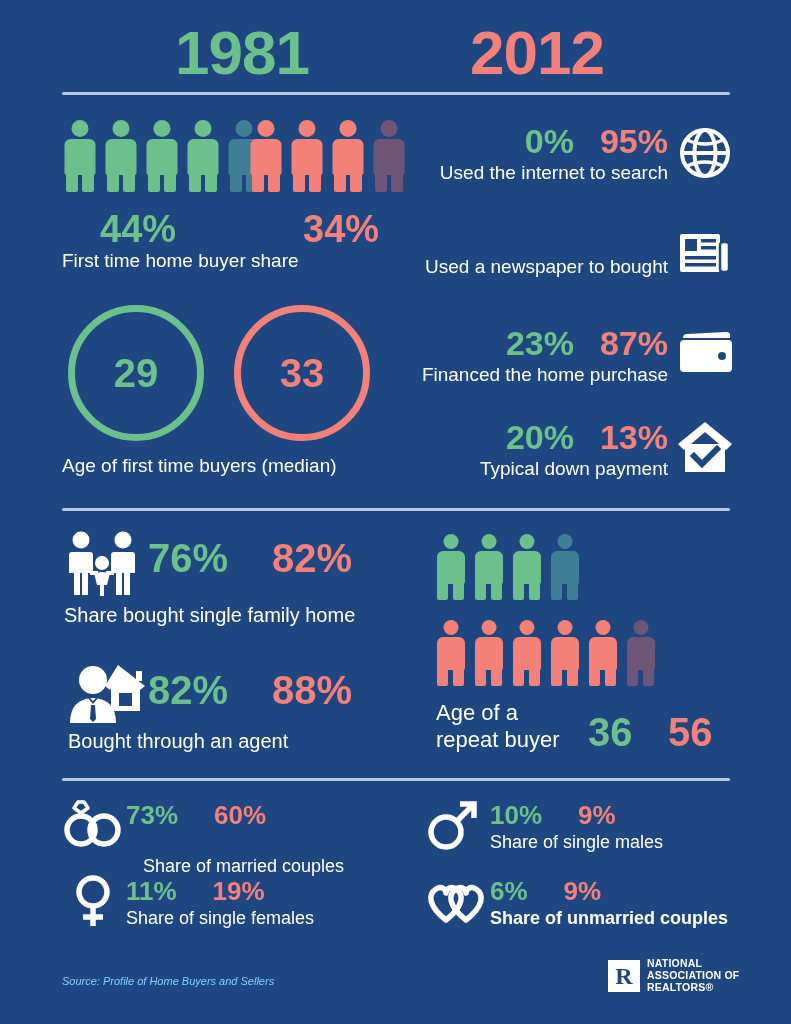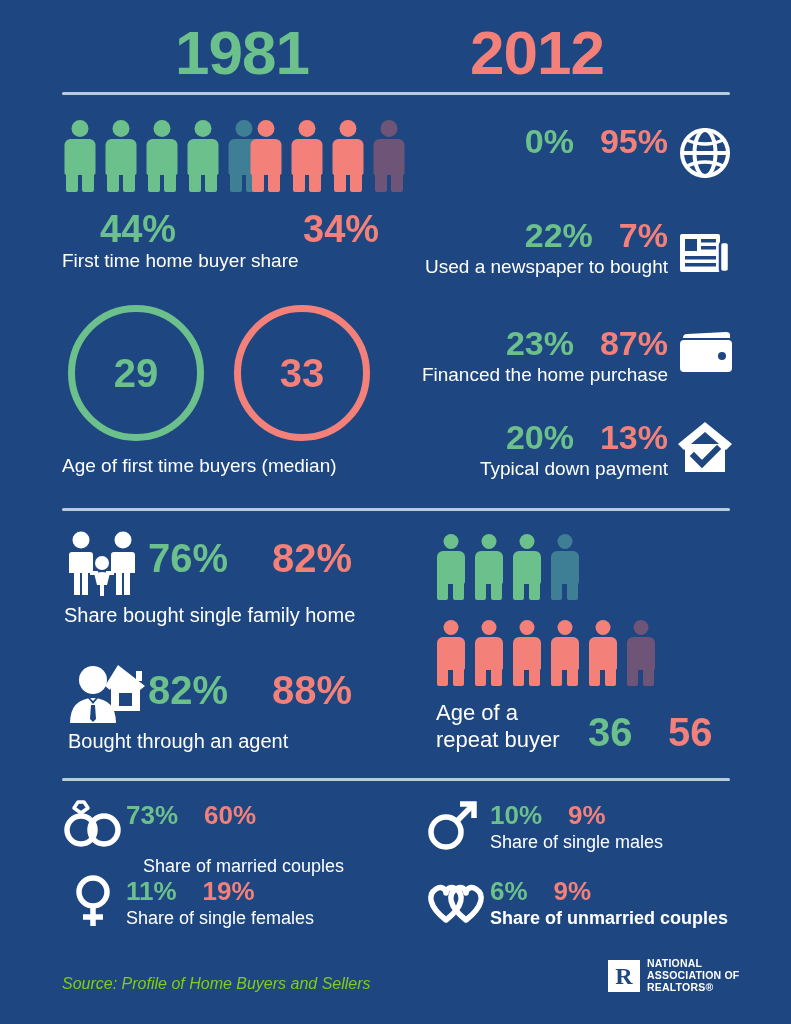--- a/index.html
+++ b/index.html
@@ -83,27 +83,27 @@
   
   .mrow{position:absolute;}
   .mrow .vals{position:absolute;white-space:nowrap;}
   .mrow .vals .pct{font-size:40px;display:inline-block;}
   .mrow .vals .pct + .pct{margin-left:44px;}
 
   
   .brow{position:absolute;}
   .brow .vals{position:absolute;white-space:nowrap;}
   .brow .vals .pct{font-size:26px;display:inline-block;}
-  .brow .vals .pct + .pct{margin-left:26px;}
+  .brow .vals .pct + .pct{margin-left:36px;}
   .brow .cap{position:absolute;white-space:nowrap;font-size:18px;}
 
   
   .source{
     position:absolute;left:62px;top:975px;
-    font-size:16px;font-style:italic;color:#84cc16;
+    font-size:11px;font-style:italic;color:#7dd3fc;
   }
   .logo{position:absolute;left:608px;top:958px;display:flex;align-items:center;}
   .logo .mark{
     width:32px;height:32px;background:#ffffff;
     display:flex;align-items:center;justify-content:center;
     color:#1e4680;font-weight:bold;font-size:24px;line-height:1;
     font-family:"Liberation Serif", serif;
   }
   .logo .words{margin-left:7px;line-height:1.12;}
   .logo .words div{font-size:10.5px;font-weight:bold;letter-spacing:.2px;}
@@ -190,35 +190,33 @@
   </div>
   <div class="agecircle" style="left:234px;top:305px;width:136px;height:136px;border:7px solid #f4807a;color:#f4807a;">
     <span>33</span>
   </div>
   <div class="caption" style="position:absolute;left:62px;top:455px;font-size:19px;">Age of first time buyers (median)</div>
 
   <div class="rrow" style="left:400px;top:124px;width:268px;height:62px;">
     <div class="nums">
       <span class="pct g">0%</span><span class="pct r">95%</span>
     </div>
+    <div class="cap" style="top:38px;">Used the internet to search</div>
   </div>
   <div class="icon-w" style="left:678px;top:126px;">
     <svg width="54" height="54" viewBox="0 0 54 54">
       <circle cx="27" cy="27" r="23" fill="none" stroke="#ffffff" stroke-width="4"></circle>
       <ellipse cx="27" cy="27" rx="10.5" ry="23" fill="none" stroke="#ffffff" stroke-width="4"></ellipse>
       <line x1="5" y1="27" x2="49" y2="27" stroke="#ffffff" stroke-width="4"></line>
       <path d="M9 14 Q27 22 45 14" fill="none" stroke="#ffffff" stroke-width="3.5"></path>
       <path d="M9 40 Q27 32 45 40" fill="none" stroke="#ffffff" stroke-width="3.5"></path>
     </svg>
   </div>
 
   <div class="rrow" style="left:400px;top:218px;width:268px;height:62px;">
-    <div class="nums">
-      <span class="pct g">22%</span><span class="pct r">7%</span>
-    </div>
     <div class="cap" style="top:38px;">Used a newspaper to bought</div>
   </div>
   <div class="icon-w" style="left:678px;top:230px;">
     <svg width="54" height="46" viewBox="0 0 54 46">
       <rect x="2" y="4" width="40" height="38" rx="2" fill="#ffffff"></rect>
       <rect x="42" y="12" width="9" height="30" rx="3" fill="#ffffff"></rect>
       <rect x="42" y="12" width="9" height="30" rx="3" fill="none" stroke="#1e4680" stroke-width="2.5"></rect>
       <rect x="7" y="9" width="12" height="12" fill="#1e4680"></rect>
       <rect x="23" y="9" width="15" height="3.5" fill="#1e4680"></rect>
       <rect x="23" y="16" width="15" height="3.5" fill="#1e4680"></rect>

